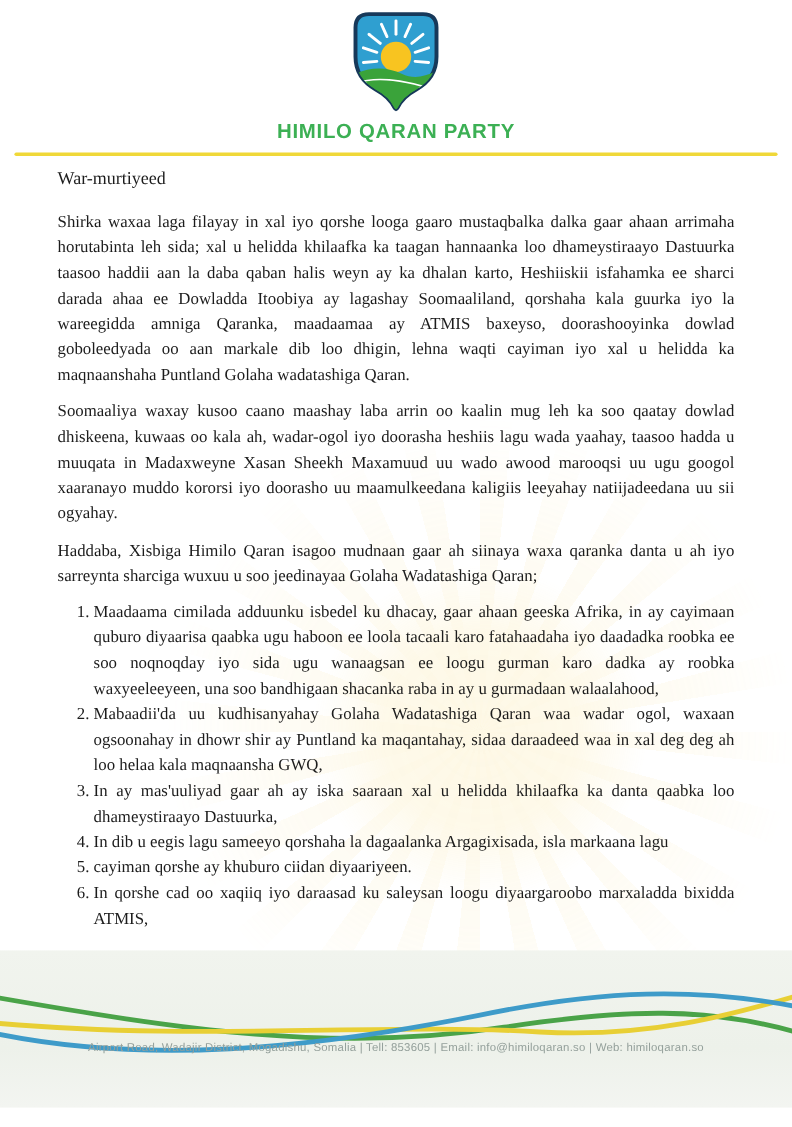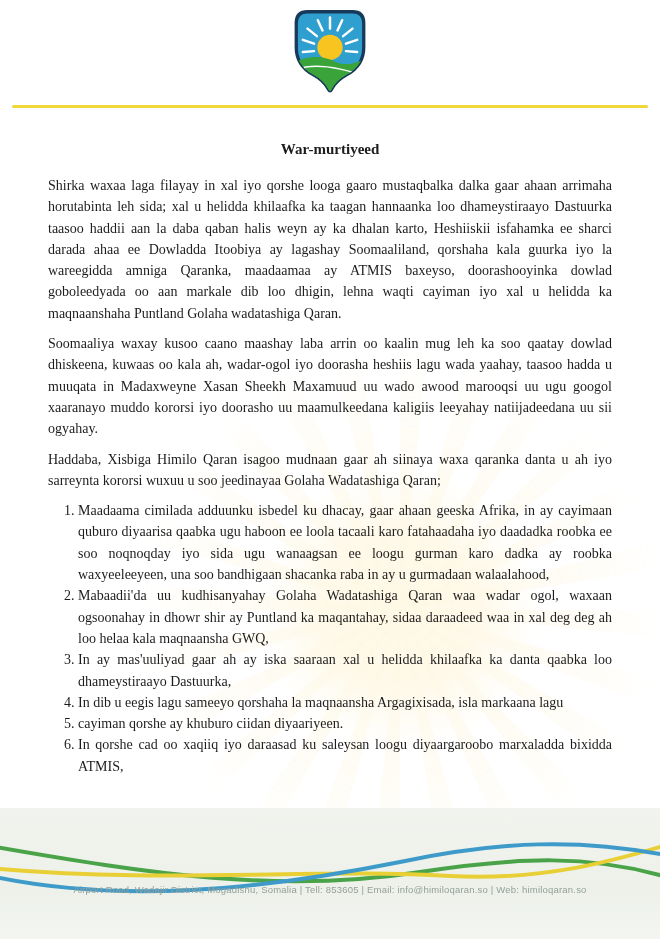--- a/index.html
+++ b/index.html
@@ -62,22 +62,21 @@
 
   
   .content {
     position: absolute;
     top: 141px;
     left: 48px;
     right: 48px;
     z-index: 1;
   }
   .doc-title {
-    text-align: center;
-    font-weight: 700;
+    font-weight: 400;
     font-size: 15px;
     margin-bottom: 17px;
   }
   .content p {
     font-size: 14px;
     line-height: 21.3px;
     text-align: justify;
     margin-bottom: 9px;
   }
   .content ol {
@@ -85,21 +84,21 @@
   }
   .content li {
     font-size: 14px;
     line-height: 21.3px;
     text-align: justify;
   }
 
   
   .footer {
     position: absolute;
-    left: 0; right: 0; bottom: 0;
+    left: 0; right: 0; bottom: 16px;
     height: 131px;
     z-index: 2;
     background: linear-gradient(180deg, #f1f4ee 0%, #edf1ea 62%, #f3f5f1 100%);
   }
   .footer-waves {
     position: absolute;
     top: 4px; left: 0;
     width: 660px;
     height: 96px;
     display: block;
@@ -147,33 +146,34 @@
           </g>
 
           <circle cx="41" cy="42" r="13.5" fill="#f8c420"></circle>
 
           <path d="M-4,62 C14,50 32,50 46,57 C58,62.5 68,60 86,50 L86,100 L-4,100 Z" fill="#3aa33a"></path>
           <path d="M-4,70 C18,58 48,62 86,76" fill="none" stroke="#ffffff" stroke-width="3"></path>
           <path d="M-4,70 C18,58 48,62 86,76 L86,100 L-4,100 Z" fill="#3aa33a"></path>
         </g>
       </svg>
     </div>
+    <div class="party-name">HIMILO QARAN PARTY</div>
     <div class="divider"></div>
   </div>
 
   <div class="content">
     <div class="doc-title">War-murtiyeed</div>
     <p>Shirka waxaa laga filayay in xal iyo qorshe looga gaaro mustaqbalka dalka gaar ahaan arrimaha horutabinta leh sida; xal u helidda khilaafka ka taagan hannaanka loo dhameystiraayo Dastuurka taasoo haddii aan la daba qaban halis weyn ay ka dhalan karto, Heshiiskii isfahamka ee sharci darada ahaa ee Dowladda Itoobiya ay lagashay Soomaaliland, qorshaha kala guurka iyo la wareegidda amniga Qaranka, maadaamaa ay ATMIS baxeyso, doorashooyinka dowlad goboleedyada oo aan markale dib loo dhigin, lehna waqti cayiman iyo xal u helidda ka maqnaanshaha Puntland Golaha wadatashiga Qaran.</p>
     <p>Soomaaliya waxay kusoo caano maashay laba arrin oo kaalin mug leh ka soo qaatay dowlad dhiskeena, kuwaas oo kala ah, wadar-ogol iyo doorasha heshiis lagu wada yaahay, taasoo hadda u muuqata in Madaxweyne Xasan Sheekh Maxamuud uu wado awood marooqsi uu ugu googol xaaranayo muddo kororsi iyo doorasho uu maamulkeedana kaligiis leeyahay natiijadeedana uu sii ogyahay.</p>
-    <p>Haddaba, Xisbiga Himilo Qaran isagoo mudnaan gaar ah siinaya waxa qaranka danta u ah iyo sarreynta kororsi wuxuu u soo jeedinayaa Golaha Wadatashiga Qaran;</p>
+    <p>Haddaba, Xisbiga Himilo Qaran isagoo mudnaan gaar ah siinaya waxa qaranka danta u ah iyo sarreynta sharciga wuxuu u soo jeedinayaa Golaha Wadatashiga Qaran;</p>
     <ol>
       <li>Maadaama cimilada adduunku isbedel ku dhacay, gaar ahaan geeska Afrika, in ay cayimaan quburo diyaarisa qaabka ugu haboon ee loola tacaali karo fatahaadaha iyo daadadka roobka ee soo noqnoqday iyo sida ugu wanaagsan ee loogu gurman karo dadka ay roobka waxyeeleeyeen, una soo bandhigaan shacanka raba in ay u gurmadaan walaalahood,</li>
       <li>Mabaadii'da uu kudhisanyahay Golaha Wadatashiga Qaran waa wadar ogol, waxaan ogsoonahay in dhowr shir ay Puntland ka maqantahay, sidaa daraadeed waa in xal deg deg ah loo helaa kala maqnaansha GWQ,</li>
       <li>In ay mas'uuliyad gaar ah ay iska saaraan xal u helidda khilaafka ka danta qaabka loo dhameystiraayo Dastuurka,</li>
-      <li>In dib u eegis lagu sameeyo qorshaha la maqnaansha Argagixisada, isla markaana lagu</li>
+      <li>In dib u eegis lagu sameeyo qorshaha la dagaalanka Argagixisada, isla markaana lagu</li>
       <li>cayiman qorshe ay khuburo ciidan diyaariyeen.</li>
       <li>In qorshe cad oo xaqiiq iyo daraasad ku saleysan loogu diyaargaroobo marxaladda bixidda ATMIS,</li>
     </ol>
   </div>
 
   <div class="footer">
     <svg class="footer-waves" viewBox="0 0 660 96" preserveAspectRatio="none" aria-hidden="true">
       <path d="M-10,34 C150,62 280,82 420,60 C520,45 590,42 670,66" fill="none" stroke="#4aa348" stroke-width="4" stroke-linecap="round"></path>
       <path d="M-10,56 C160,72 320,56 450,64 C540,69 610,50 670,32" fill="none" stroke="#e8cf35" stroke-width="4" stroke-linecap="round"></path>
       <path d="M-10,64 C120,92 260,78 400,50 C500,29 580,26 670,44" fill="none" stroke="#3e9bc9" stroke-width="4" stroke-linecap="round"></path>

